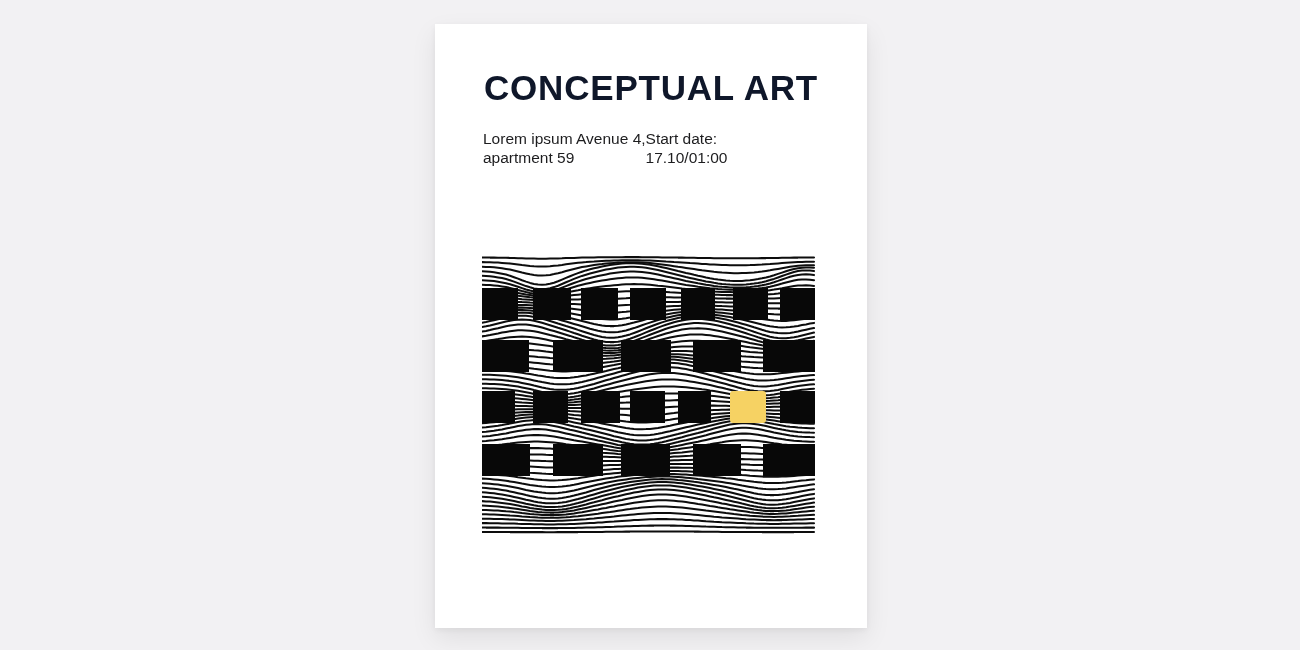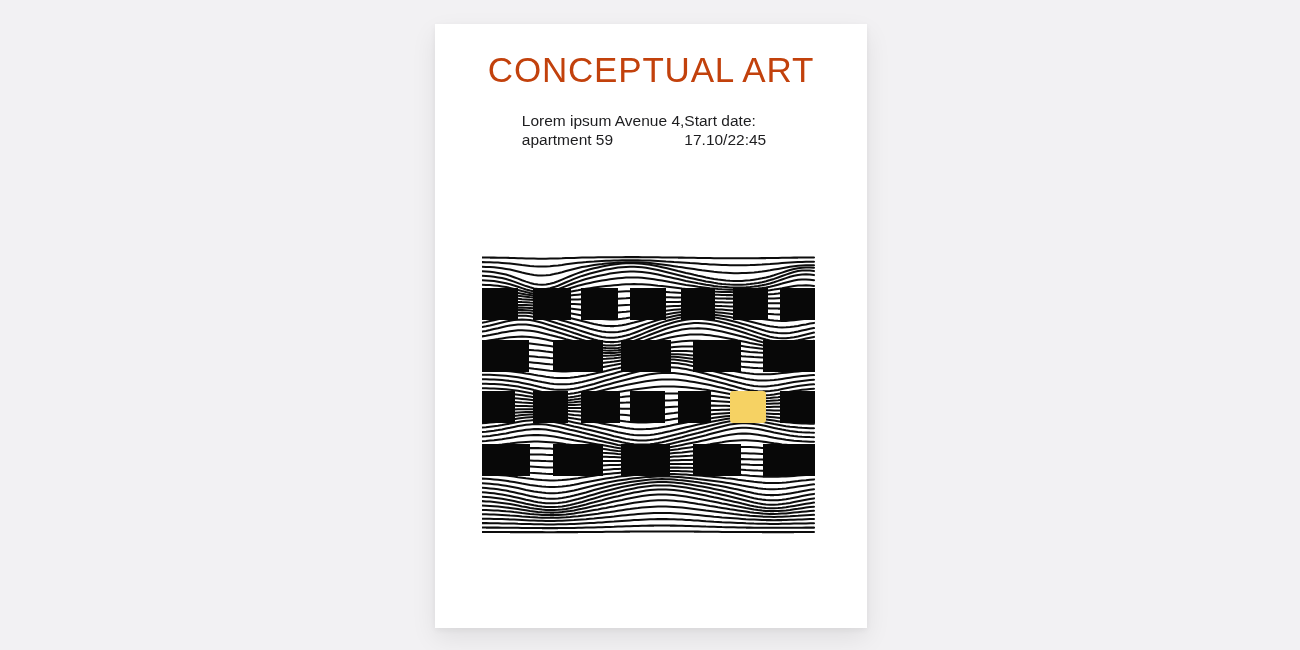--- a/index.html
+++ b/index.html
@@ -15,32 +15,32 @@
   .poster {
     position: absolute;
     left: 435px;
     top: 24px;
     width: 432px;
     height: 604px;
     box-shadow: 0 10px 24px rgba(0,0,0,0.08), 0 2px 6px rgba(0,0,0,0.05);
   }
 
   .title {
-    margin-top: 25px;
+    margin-top: 43px;
     text-align: center;
     font-size: 35px;
-    font-weight: 400;
+    font-weight: 700;
     letter-spacing: 0.8px;
-    color: #c2410c;
+    color: #0f172a;
     line-height: 42px;
   }
 
   .info-row {
     display: flex;
-    justify-content: center;
+    justify-content: flex-start;
     margin: 20px 48px 0 48px;
     font-size: 15.5px;
     line-height: 19px;
     color: #1d1d1f;
   }
   .info-block div { white-space: nowrap; }
   .start-block { margin-right: 14px; }
 
   .artwork {
     position: absolute;
@@ -59,21 +59,21 @@
 
     <h1 class="title">CONCEPTUAL ART</h1>
 
     <div class="info-row">
       <div class="info-block address-block">
         <div>Lorem ipsum Avenue 4,</div>
         <div>apartment 59</div>
       </div>
       <div class="info-block start-block">
         <div>Start date:</div>
-        <div>17.10/22:45</div>
+        <div>17.10/01:00</div>
       </div>
     </div>
 
     <div class="artwork">
       <svg id="art-svg" xmlns="http://www.w3.org/2000/svg" width="333" height="282" viewBox="0 0 333 282" style="background: rgb(255, 255, 255);">
           <path d="M0.0 2.5 L4.0 2.5 L8.0 2.6 L12.0 2.6 L16.0 2.7 L20.0 2.7 L24.0 2.8 L28.0 2.9 L32.0 3.0 L36.0 3.2 L40.0 3.3 L44.0 3.4 L48.0 3.5 L52.0 3.6 L56.0 3.7 L60.0 3.7 L64.0 3.7 L68.0 3.6 L72.0 3.5 L76.0 3.4 L80.0 3.3 L84.0 3.1 L88.0 3.0 L92.0 2.9 L96.0 2.7 L100.0 2.6 L104.0 2.5 L108.0 2.5 L112.0 2.4 L116.0 2.3 L120.0 2.3 L124.0 2.3 L128.0 2.2 L132.0 2.2 L136.0 2.2 L140.0 2.2 L144.0 2.1 L148.0 2.1 L152.0 2.1 L156.0 2.1 L160.0 2.2 L164.0 2.2 L168.0 2.2 L172.0 2.3 L176.0 2.3 L180.0 2.4 L184.0 2.4 L188.0 2.5 L192.0 2.5 L196.0 2.6 L200.0 2.6 L204.0 2.7 L208.0 2.8 L212.0 2.8 L216.0 2.9 L220.0 3.0 L224.0 3.0 L228.0 3.1 L232.0 3.2 L236.0 3.2 L240.0 3.3 L244.0 3.3 L248.0 3.3 L252.0 3.3 L256.0 3.3 L260.0 3.3 L264.0 3.3 L268.0 3.3 L272.0 3.2 L276.0 3.2 L280.0 3.1 L284.0 3.1 L288.0 3.0 L292.0 2.9 L296.0 2.9 L300.0 2.8 L304.0 2.7 L308.0 2.7 L312.0 2.6 L316.0 2.6 L320.0 2.5 L324.0 2.5 L328.0 2.5 L332.0 2.5 " fill="none" stroke="#0D0D0D" stroke-width="2.05" stroke-linecap="round" stroke-linejoin="round"></path>
           <path d="M0.0 7.1 L4.0 7.2 L8.0 7.3 L12.0 7.4 L16.0 7.6 L20.0 7.9 L24.0 8.2 L28.0 8.6 L32.0 9.0 L36.0 9.5 L40.0 10.0 L44.0 10.4 L48.0 10.9 L52.0 11.2 L56.0 11.4 L60.0 11.5 L64.0 11.4 L68.0 11.2 L72.0 10.8 L76.0 10.4 L80.0 9.9 L84.0 9.3 L88.0 8.8 L92.0 8.3 L96.0 7.8 L100.0 7.4 L104.0 7.1 L108.0 6.7 L112.0 6.5 L116.0 6.2 L120.0 6.0 L124.0 5.8 L128.0 5.7 L132.0 5.5 L136.0 5.4 L140.0 5.3 L144.0 5.3 L148.0 5.2 L152.0 5.2 L156.0 5.3 L160.0 5.4 L164.0 5.5 L168.0 5.6 L172.0 5.8 L176.0 6.0 L180.0 6.2 L184.0 6.5 L188.0 6.7 L192.0 7.0 L196.0 7.2 L200.0 7.5 L204.0 7.8 L208.0 8.1 L212.0 8.3 L216.0 8.6 L220.0 8.9 L224.0 9.1 L228.0 9.4 L232.0 9.6 L236.0 9.8 L240.0 10.0 L244.0 10.1 L248.0 10.2 L252.0 10.3 L256.0 10.3 L260.0 10.3 L264.0 10.2 L268.0 10.1 L272.0 9.9 L276.0 9.7 L280.0 9.5 L284.0 9.2 L288.0 9.0 L292.0 8.7 L296.0 8.4 L300.0 8.1 L304.0 7.8 L308.0 7.5 L312.0 7.2 L316.0 7.0 L320.0 6.9 L324.0 6.8 L328.0 6.7 L332.0 6.7 " fill="none" stroke="#0D0D0D" stroke-width="2.05" stroke-linecap="round" stroke-linejoin="round"></path>
           <path d="M0.0 11.7 L4.0 11.9 L8.0 12.1 L12.0 12.3 L16.0 12.7 L20.0 13.2 L24.0 13.9 L28.0 14.6 L32.0 15.5 L36.0 16.5 L40.0 17.5 L44.0 18.4 L48.0 19.3 L52.0 19.9 L56.0 20.4 L60.0 20.5 L64.0 20.3 L68.0 19.9 L72.0 19.1 L76.0 18.2 L80.0 17.2 L84.0 16.1 L88.0 15.0 L92.0 14.0 L96.0 13.0 L100.0 12.1 L104.0 11.4 L108.0 10.7 L112.0 10.1 L116.0 9.5 L120.0 9.1 L124.0 8.6 L128.0 8.2 L132.0 7.9 L136.0 7.6 L140.0 7.4 L144.0 7.2 L148.0 7.2 L152.0 7.2 L156.0 7.3 L160.0 7.5 L164.0 7.8 L168.0 8.1 L172.0 8.5 L176.0 9.0 L180.0 9.5 L184.0 10.0 L188.0 10.6 L192.0 11.2 L196.0 11.8 L200.0 12.3 L204.0 12.9 L208.0 13.5 L212.0 14.1 L216.0 14.7 L220.0 15.3 L224.0 15.8 L228.0 16.3 L232.0 16.8 L236.0 17.2 L240.0 17.6 L244.0 17.8 L248.0 18.0 L252.0 18.2 L256.0 18.2 L260.0 18.1 L264.0 18.0 L268.0 17.7 L272.0 17.4 L276.0 17.0 L280.0 16.5 L284.0 15.9 L288.0 15.3 L292.0 14.6 L296.0 13.9 L300.0 13.2 L304.0 12.5 L308.0 11.8 L312.0 11.2 L316.0 10.7 L320.0 10.4 L324.0 10.2 L328.0 10.2 L332.0 10.3 " fill="none" stroke="#0D0D0D" stroke-width="2.05" stroke-linecap="round" stroke-linejoin="round"></path>
           <path d="M0.0 16.3 L4.0 16.5 L8.0 16.8 L12.0 17.3 L16.0 17.9 L20.0 18.7 L24.0 19.6 L28.0 20.8 L32.0 22.2 L36.0 23.6 L40.0 25.2 L44.0 26.6 L48.0 27.9 L52.0 28.9 L56.0 29.6 L60.0 29.8 L64.0 29.5 L68.0 28.8 L72.0 27.7 L76.0 26.3 L80.0 24.6 L84.0 22.9 L88.0 21.2 L92.0 19.6 L96.0 18.1 L100.0 16.7 L104.0 15.4 L108.0 14.3 L112.0 13.3 L116.0 12.4 L120.0 11.6 L124.0 10.8 L128.0 10.1 L132.0 9.5 L136.0 9.0 L140.0 8.6 L144.0 8.3 L148.0 8.2 L152.0 8.2 L156.0 8.4 L160.0 8.8 L164.0 9.2 L168.0 9.8 L172.0 10.5 L176.0 11.3 L180.0 12.2 L184.0 13.1 L188.0 14.0 L192.0 15.0 L196.0 16.0 L200.0 16.9 L204.0 17.9 L208.0 18.8 L212.0 19.8 L216.0 20.7 L220.0 21.5 L224.0 22.4 L228.0 23.2 L232.0 23.9 L236.0 24.5 L240.0 25.0 L244.0 25.5 L248.0 25.8 L252.0 25.9 L256.0 26.0 L260.0 25.9 L264.0 25.6 L268.0 25.3 L272.0 24.7 L276.0 24.1 L280.0 23.3 L284.0 22.4 L288.0 21.4 L292.0 20.2 L296.0 18.9 L300.0 17.6 L304.0 16.3 L308.0 15.1 L312.0 14.1 L316.0 13.2 L320.0 12.7 L324.0 12.5 L328.0 12.5 L332.0 12.8 " fill="none" stroke="#0D0D0D" stroke-width="2.05" stroke-linecap="round" stroke-linejoin="round"></path>
           <path d="M0.0 20.8 L4.0 21.0 L8.0 21.3 L12.0 21.8 L16.0 22.4 L20.0 23.1 L24.0 24.1 L28.0 25.3 L32.0 26.6 L36.0 28.1 L40.0 29.6 L44.0 31.1 L48.0 32.3 L52.0 33.4 L56.0 34.0 L60.0 34.2 L64.0 33.9 L68.0 33.2 L72.0 32.1 L76.0 30.7 L80.0 29.0 L84.0 27.3 L88.0 25.6 L92.0 23.9 L96.0 22.4 L100.0 20.9 L104.0 19.7 L108.0 18.5 L112.0 17.4 L116.0 16.4 L120.0 15.5 L124.0 14.6 L128.0 13.9 L132.0 13.2 L136.0 12.6 L140.0 12.2 L144.0 11.9 L148.0 11.7 L152.0 11.8 L156.0 12.0 L160.0 12.3 L164.0 12.8 L168.0 13.5 L172.0 14.3 L176.0 15.1 L180.0 16.0 L184.0 17.0 L188.0 18.0 L192.0 19.0 L196.0 20.0 L200.0 21.0 L204.0 22.0 L208.0 22.9 L212.0 23.8 L216.0 24.7 L220.0 25.6 L224.0 26.4 L228.0 27.1 L232.0 27.8 L236.0 28.4 L240.0 28.9 L244.0 29.3 L248.0 29.6 L252.0 29.8 L256.0 29.8 L260.0 29.7 L264.0 29.5 L268.0 29.1 L272.0 28.6 L276.0 28.0 L280.0 27.2 L284.0 26.2 L288.0 25.1 L292.0 23.9 L296.0 22.5 L300.0 21.0 L304.0 19.6 L308.0 18.2 L312.0 17.0 L316.0 16.1 L320.0 15.6 L324.0 15.4 L328.0 15.6 L332.0 16.1 " fill="none" stroke="#0D0D0D" stroke-width="2.05" stroke-linecap="round" stroke-linejoin="round"></path>

